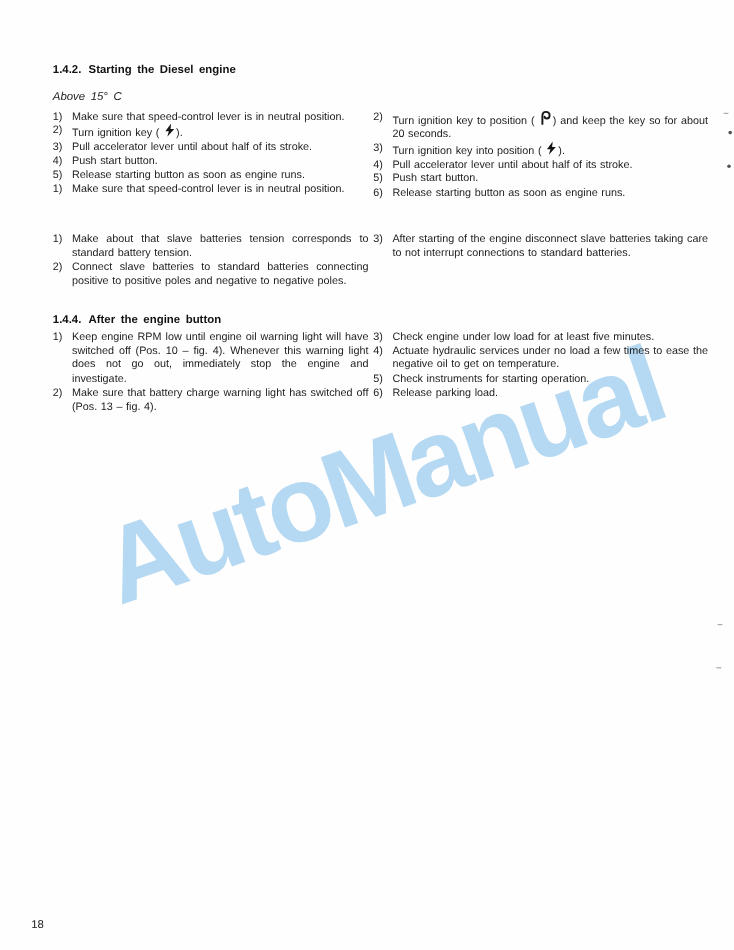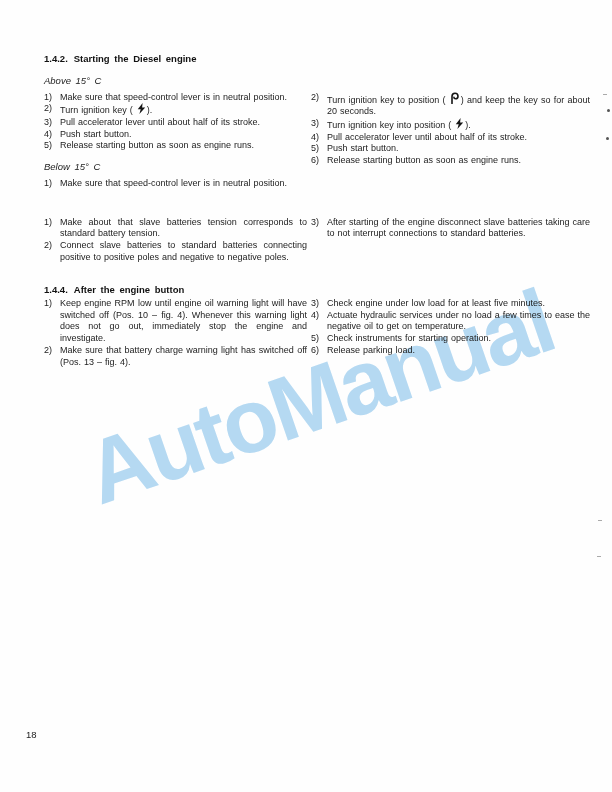--- a/index.html
+++ b/index.html
@@ -33,21 +33,21 @@
   .li { display:flex; font-size:9px; line-height:11.7px; }
   .li .num { width:16px; flex:none; }
   .li .txt { flex:1; text-align:justify; word-spacing:0.5px; }
   .icon { display:inline-block; padding:0 1px; }
   .icon svg { vertical-align:-1px; }
   .sec2 { margin-top:27px; }
   .sec2 h3 { margin-bottom:9px; }
   .sec3 { margin-top:20px; }
   .sec3 h3 { margin-bottom:3px; }
   .pagenum {
-    position:absolute; left:26px; top:729px; z-index:1;
+    position:absolute; left:26px; top:765px; z-index:1;
     font-size:9.5px; color:#222;
   }
   .speck { position:absolute; background:#555; z-index:1; }
   .speck.dot  { width:3px; height:3px; border-radius:50%; }
   .speck.dash { width:4px; height:1px; opacity:.5; }
 </style>
 </head>
 <body>
 
 <div class="page">
@@ -80,21 +80,20 @@
               </div>
               <div class="li">
                 <span class="num">4)</span>
                 <span class="txt">Push start button.</span>
               </div>
               <div class="li">
                 <span class="num">5)</span>
                 <span class="txt">Release starting button as soon as engine runs.</span>
               </div>
             </div>
-          <p class="sub sub2">Below 15° C</p>
           <div>
               <div class="li">
                 <span class="num">1)</span>
                 <span class="txt">Make sure that speed-control lever is in neutral position.</span>
               </div>
             </div>
         </div>
         <div class="col-right offset">
           <div>
               <div class="li">

